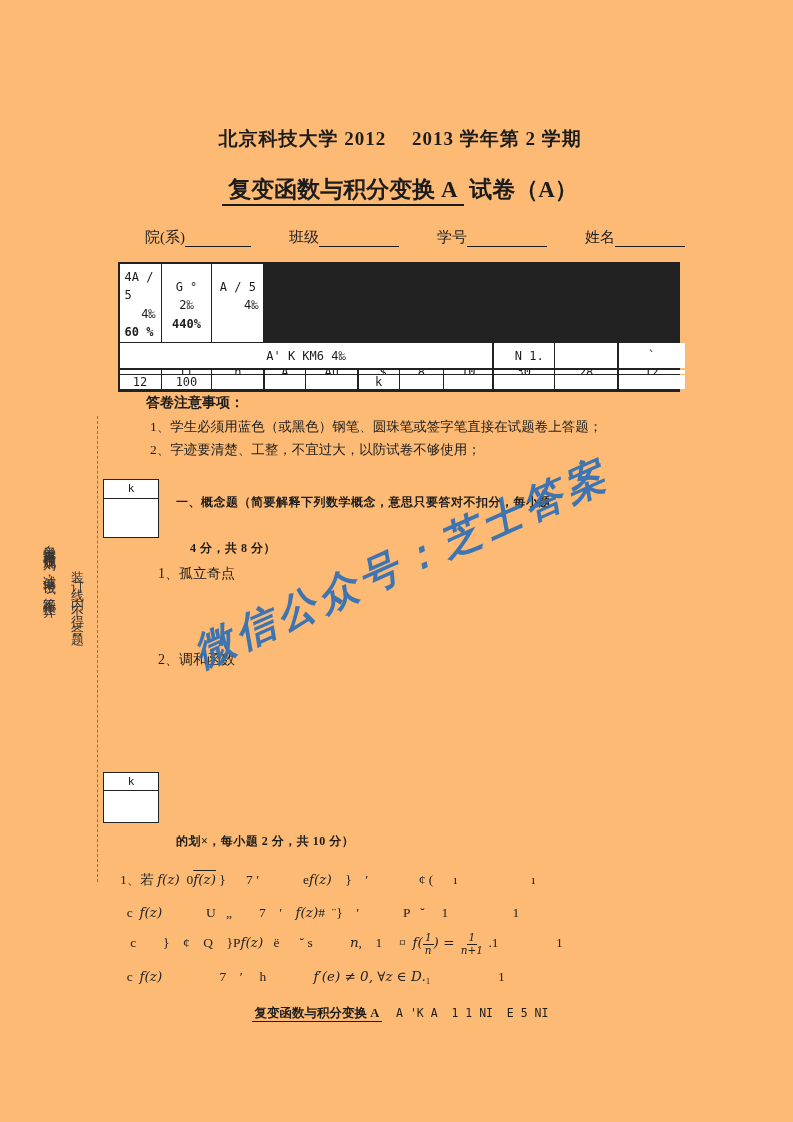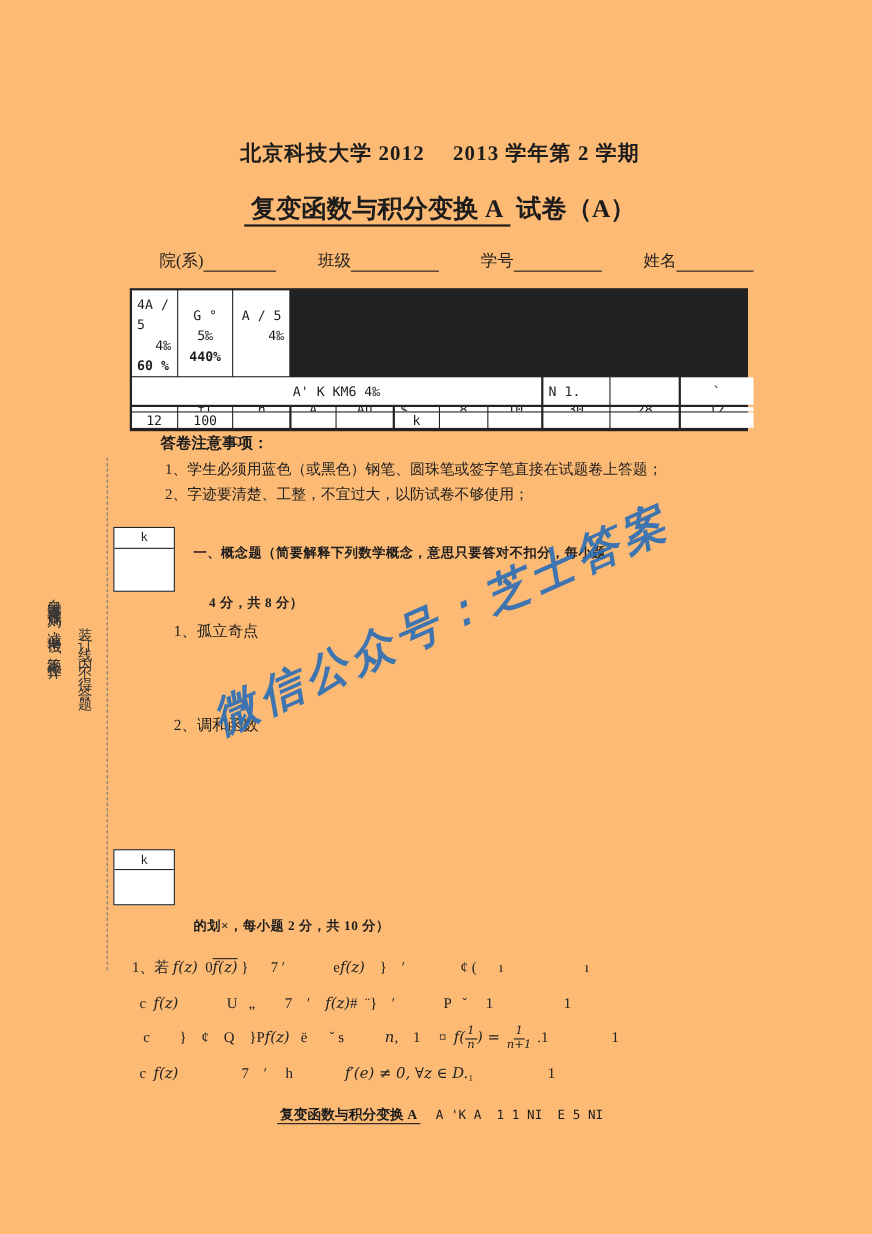--- a/index.html
+++ b/index.html
@@ -19,21 +19,21 @@
   .stable{
     left:118px;top:262px;width:562px;height:130px;background:#222;
     display:grid;padding:1.6px;gap:1.4px;box-sizing:border-box;
     grid-template-columns:41px 49px 51px 40px 51px 40px 43px 48px 60px 62px 66px;
     grid-template-rows:52px 25px 25px 1fr;
     font-family:"DejaVu Sans Mono",monospace;font-size:12px;
   }
   .stable .cell{background:#fff;display:flex;align-items:center;justify-content:center;overflow:hidden;}
   .stable .span8{grid-column:1/9;}
   .stable .mergeR{grid-row:1/3;display:block;padding:4px 5px;box-sizing:border-box;line-height:1.55;}
-  .stable .left{justify-content:flex-start;padding-left:5px;}
+  .stable .left{justify-content:flex-start;padding-left:21px;}
   .tR{text-align:right;} .tL{text-align:left;} .tC{text-align:center;}
   .bold{font-weight:bold;}
   
   .notes-title{left:118px;top:394px;font-size:14px;font-weight:bold;margin-left:28px;}
   .note{left:150px;font-size:13.5px;}
   
   .dashline{left:97px;top:416px;height:466px;border-left:1.3px dashed #777;}
   .vtext{writing-mode:vertical-rl;text-orientation:upright;font-size:13px;color:#333;}
   
   .scorebox{width:56px;border:1.6px solid #222;background:#fff;box-sizing:border-box;}
@@ -79,21 +79,21 @@
   </div>
 
   <div class="abs stable">
     <div class="cell span8">A' K KM6   4‰</div>
     <div class="cell mergeR">
       <div class="tL">4A / 5</div>
       <div class="tR">4‰</div>
       <div class="tL bold">60 %</div>
     </div>
     <div class="cell mergeR">
-      <div class="tC" style="padding-top:10px">G °   5‰</div>
+      <div class="tC" style="padding-top:10px">G °   2‰</div>
       <div class="tC bold">440%</div>
     </div>
     <div class="cell mergeR">
       <div class="tC" style="padding-top:10px">A / 5</div>
       <div class="tR">4‰</div>
     </div>
 
     <div class="cell left">N 1.</div>
     <div class="cell"></div>
     <div class="cell">`</div>

